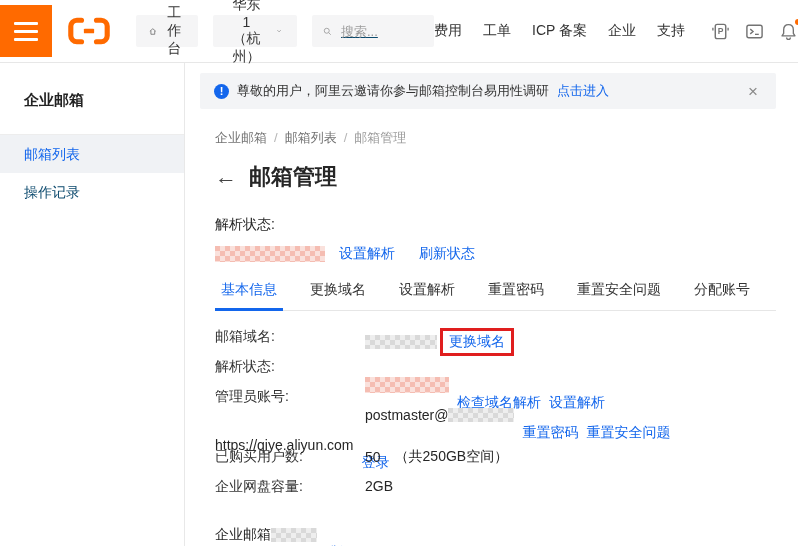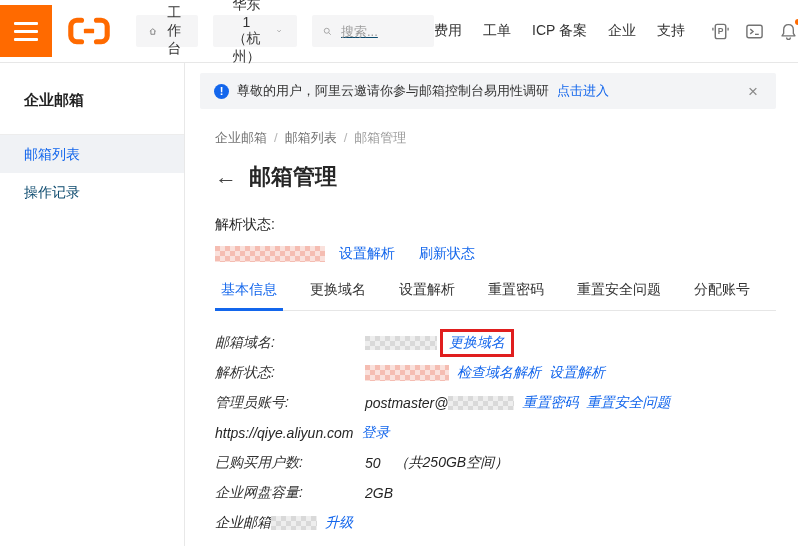--- a/index.html
+++ b/index.html
@@ -57,24 +57,24 @@
     background-position:0 0,5px 5px; background-size:10px 10px; }
   .redact.pink { background-color:#f5bdb2; }
   .redact.gray { background-color:#d9d9d9; height:14px; }
   
   .tabs { margin-top:18px; display:flex; gap:21px; border-bottom:1px solid #e6e6e6; font-size:14px; }
   .tab { padding:0 6px 11px 6px; color:#333; cursor:pointer; position:relative; white-space:nowrap; }
   .tab.active { color:#1366EC; }
   .tab.active::after { content:""; position:absolute; left:0; right:0; bottom:-1px; height:3px; background:#1366EC; }
   
   .rows { margin-top:17px; font-size:14px; }
-  .row { display:flex; align-items:center; height:30px;font-style:italic; }
+  .row { display:flex; align-items:flex-start; height:30px; }
   .row .lbl { width:150px; flex-shrink:0; color:#333; }
   .row .val { display:flex; align-items:center; color:#262626; }
-  .gap8 { margin-left:8px; } .gap10 { margin-left:14px; }
+  .gap8 { margin-left:8px;margin-top:36px; } .gap10 { margin-left:14px; }
   .redbox { border:3px solid #E01E1E; padding:2px 6px; margin-left:3px; }
 </style>
 </head>
 <body>
 
 <div class="header">
   <div class="hamburger">
       <i></i>
       <i></i>
       <i></i>

